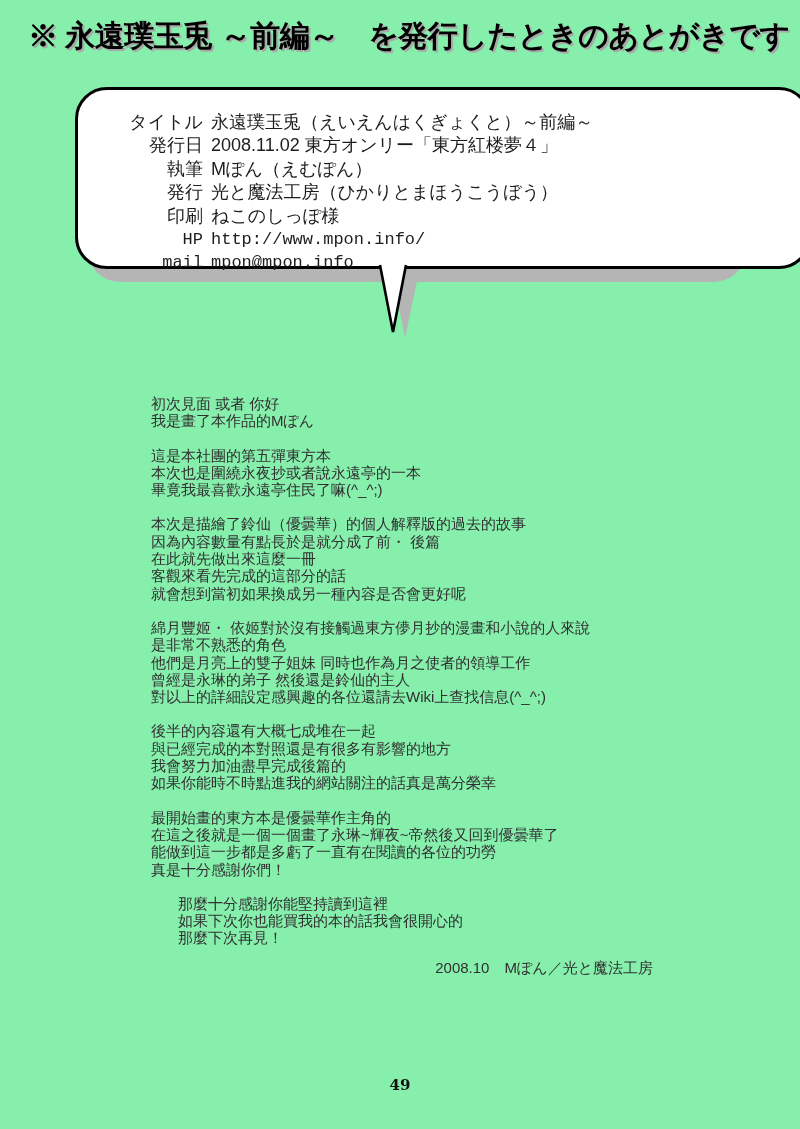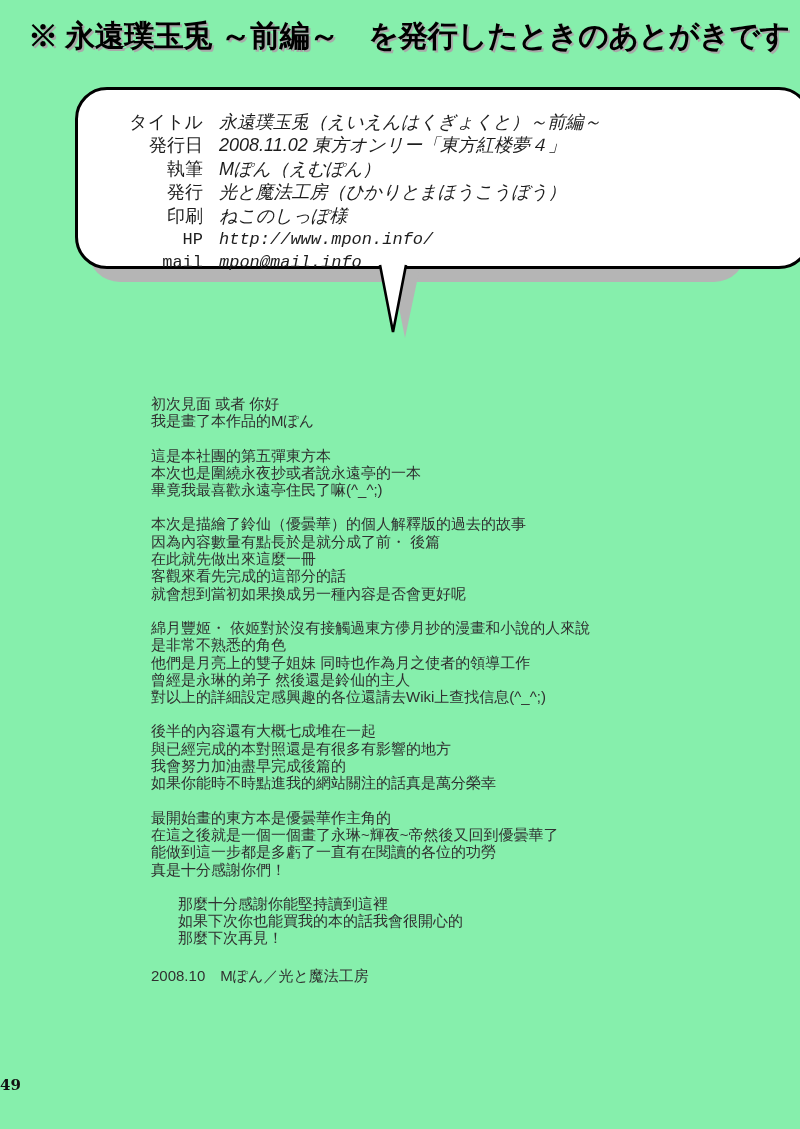--- a/index.html
+++ b/index.html
@@ -19,34 +19,34 @@
     position:absolute; left:88px; top:100px; width:658px; height:182px;
     border-radius:32px; z-index:1;
   }
   .bubble {
     position:absolute; left:75px; top:87px; width:736px; height:182px;
     background:#fff; border:3px solid #000; border-radius:32px;
     box-sizing:border-box; padding-top:21px; z-index:2;
   }
   .brow { display:flex; line-height:23.4px; font-size:18px; color:#1d1d1d; }
   .brow .lbl { width:125px; text-align:right; flex:none; }
-  .brow .val { margin-left:16px; white-space:nowrap;font-style:italic; }
+  .brow .val { margin-left:8px; white-space:nowrap; }
   .mono { font-family:"Liberation Mono", monospace; font-size:17px; }
   .tail { position:absolute; left:378px; top:264px; z-index:3; }
   
   .body-text {
     position:absolute; left:151px; top:395px; width:557px;
     font-size:15px; line-height:17.3px; color:#303030;
   }
   .para { white-space:pre-line; margin:0 0 17px 0; }
   .para.last { margin-bottom:0;margin-left:27px; }
-  .sig { margin-top:20px; padding-right:55px; font-size:15px; }
+  .sig { margin-top:12px; text-align:right; padding-right:55px; font-size:15px; }
   
   .pagenum {
-    position:absolute; left:0; top:1076px; width:800px; 
+    position:absolute; left:0; top:1076px; width:800px; text-align:center;
     font-family:"DejaVu Serif", serif; font-weight:bold; font-size:15px; color:#111;
   }
 </style>
 </head>
 <body>
 
 <div class="page">
 
   <div class="title">※ 永遠璞玉兎 ～前編～　を発行したときのあとがきです</div>
 
@@ -72,21 +72,21 @@
     <div class="brow">
       <span class="lbl">印刷</span>
       <span class="val">ねこのしっぽ様</span>
     </div>
     <div class="brow">
       <span class="lbl mono">HP</span>
       <span class="val mono">http://www.mpon.info/</span>
     </div>
     <div class="brow">
       <span class="lbl mono">mail</span>
-      <span class="val mono">mpon@mail.info</span>
+      <span class="val mono">mpon@mpon.info</span>
     </div>
   </div>
 
   <svg class="tail" width="52" height="80" viewBox="0 0 52 80">
     <path d="M14,8 L27,74 L41,8 Z" fill="#b5b5b5" stroke="none"></path>
     <path d="M2,1 L15,68 L28,1" fill="#ffffff" stroke="#000000" stroke-width="2.6"></path>
   </svg>
 
   <div class="body-text">
     <div class="para">初次見面 或者 你好

